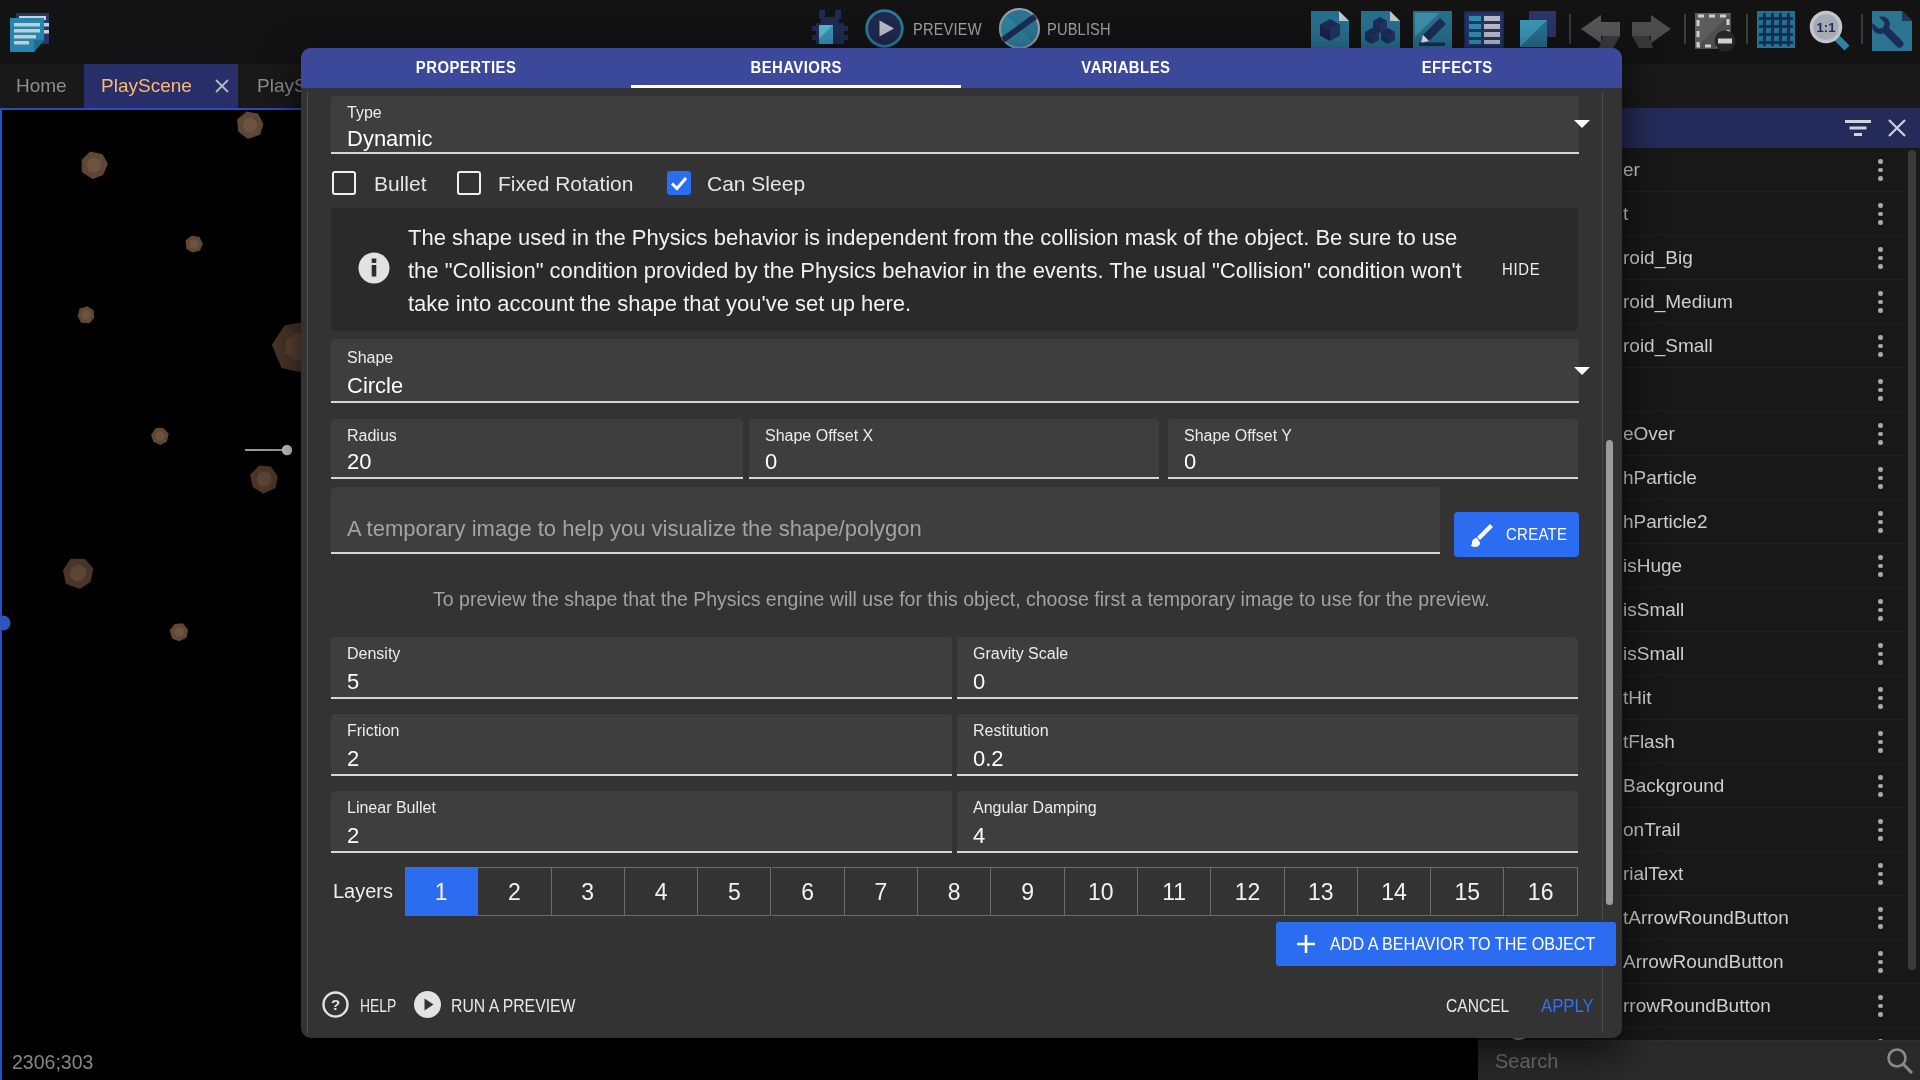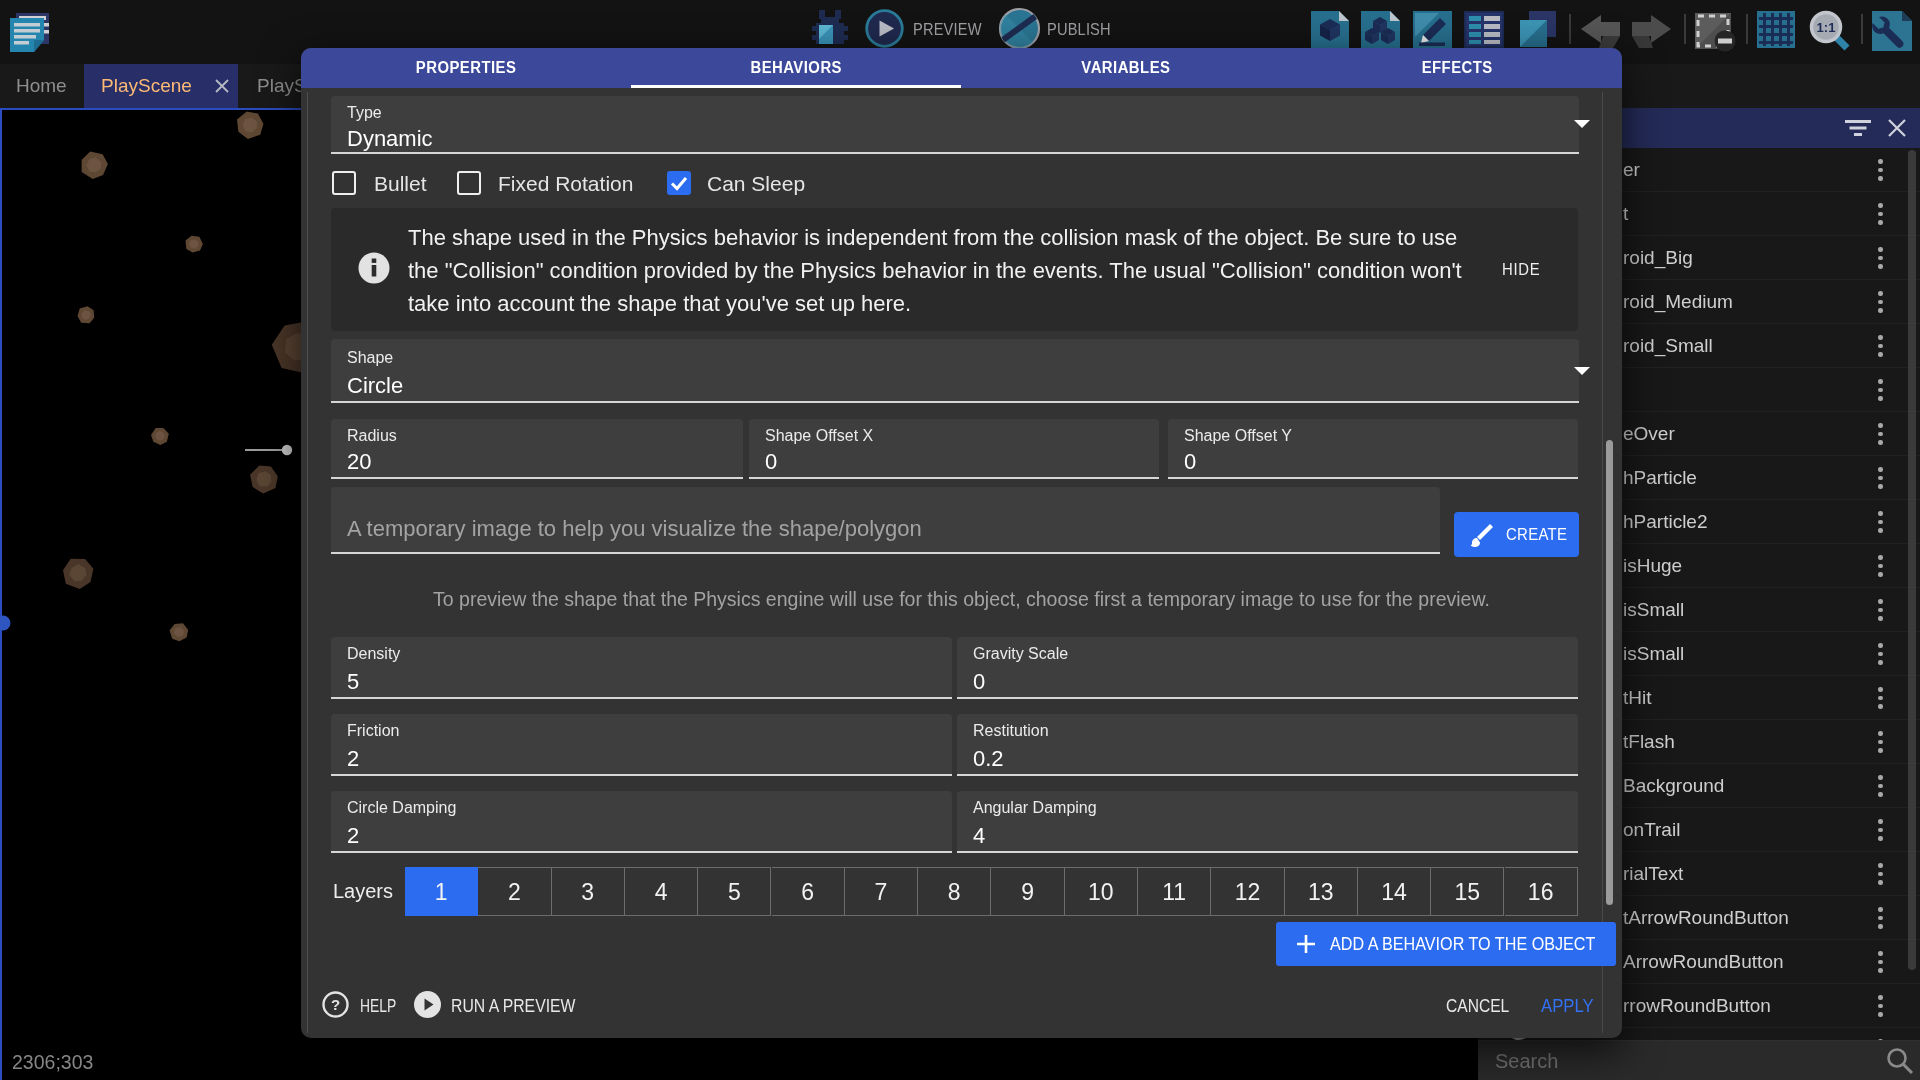--- a/index.html
+++ b/index.html
@@ -528,21 +528,21 @@
     <div class="field" style="left:30px; top:666px; width:621px; height:62px;">
       <span class="flabel">Friction</span>
         <span class="fvalue" style="top:32px">2</span>
     </div>
     <div class="field" style="left:656px; top:666px; width:621px; height:62px;">
       <span class="flabel">Restitution</span>
         <span class="fvalue" style="top:32px">0.2</span>
     </div>
 
     <div class="field" style="left:30px; top:743px; width:621px; height:62px;">
-      <span class="flabel">Circle Damping</span>
+      <span class="flabel">Linear Bullet</span>
         <span class="fvalue" style="top:32px">2</span>
     </div>
     <div class="field" style="left:656px; top:743px; width:621px; height:62px;">
       <span class="flabel">Angular Damping</span>
         <span class="fvalue" style="top:32px">4</span>
     </div>
 
     <span style="position:absolute; left:32px; top:832px; font-size:20px; color:#ededed;">Layers</span>
     <div id="layers-grid">
         <div class="lcell" style="left:0px;background:#2b6cf0;border-color:#2b6cf0;">1</div>

